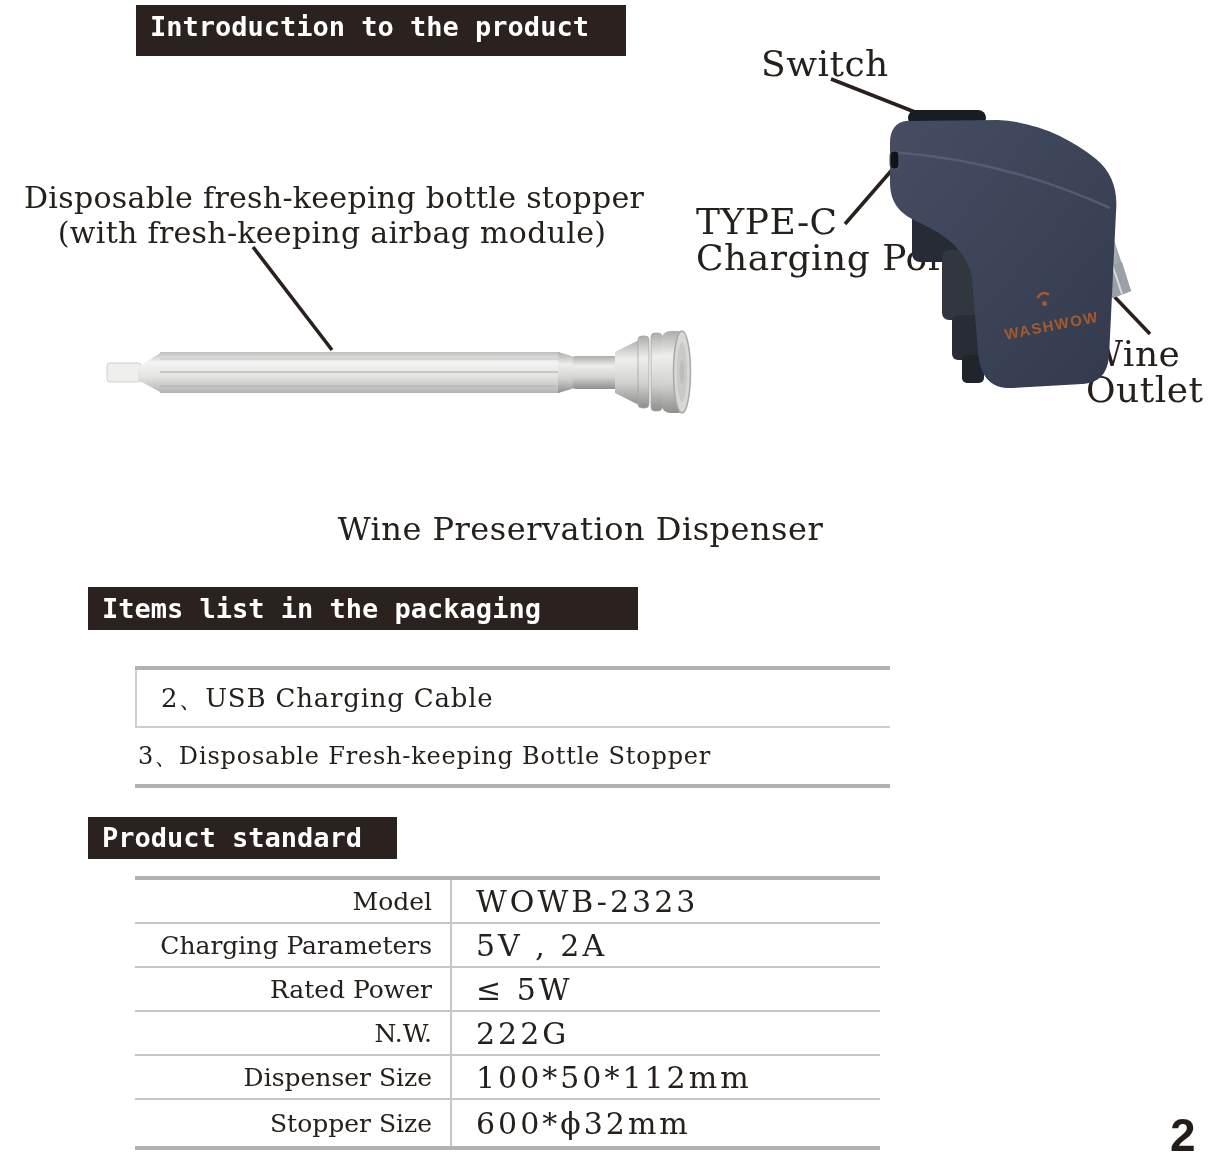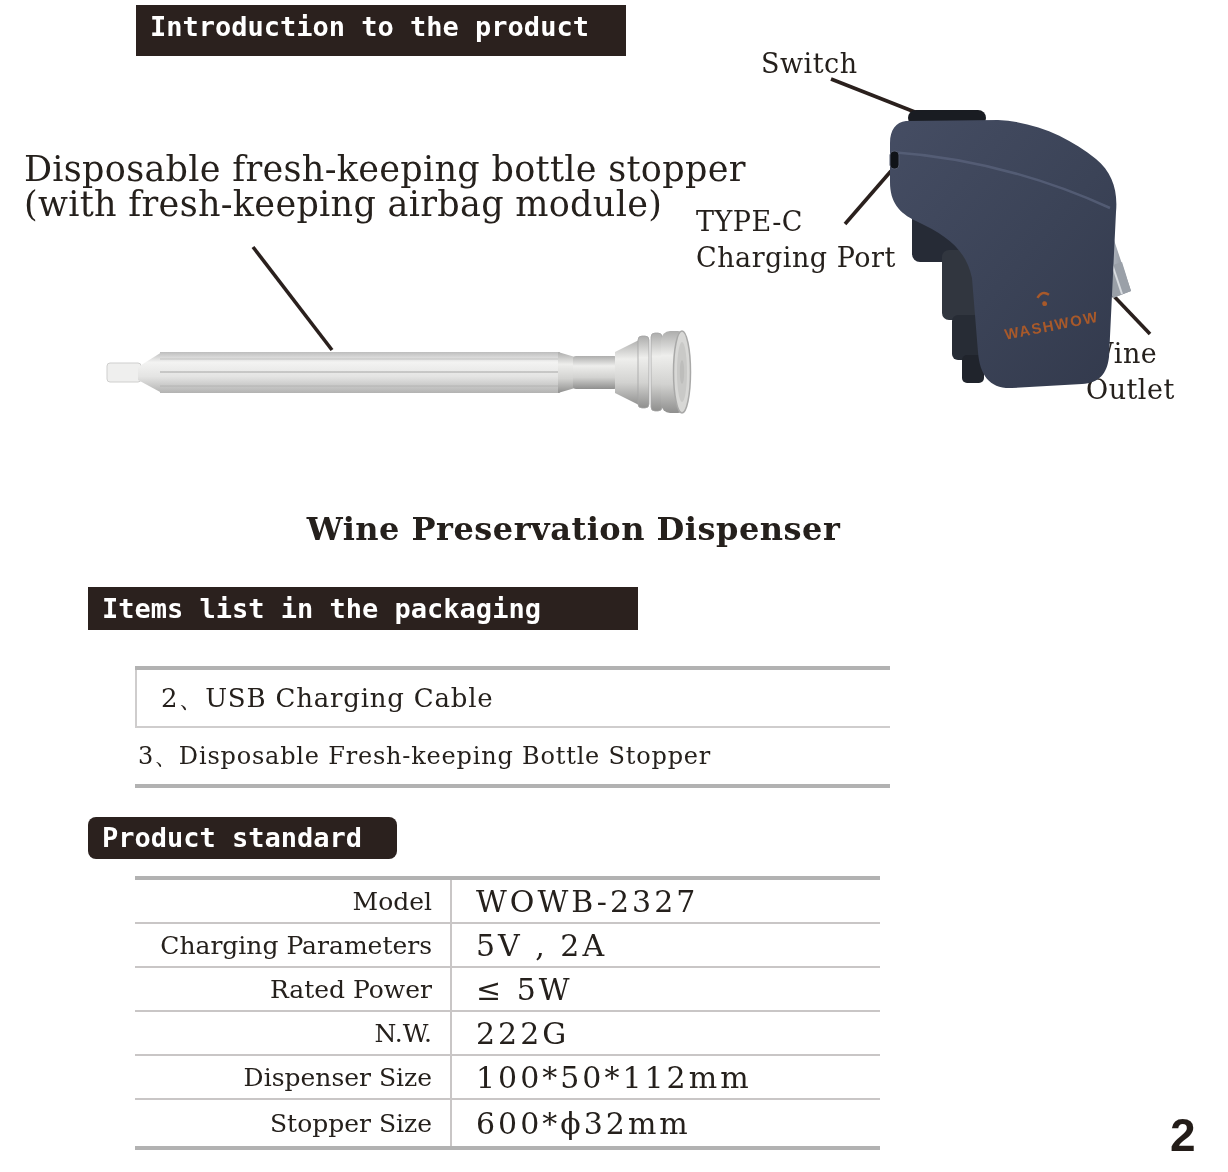--- a/index.html
+++ b/index.html
@@ -1,25 +1,25 @@
 <!DOCTYPE html>
 <html><head>
 <meta charset="utf-8">
 <style>
   html,body{margin:0;padding:0;background:#ffffff;}
   .page{position:relative;width:1228px;height:1172px;background:#ffffff;overflow:hidden;
         font-family:"DejaVu Serif",serif;color:#25201c;}
   .hdr-box{position:absolute;background:#2b211e;color:#fff;
            font-family:"DejaVu Sans Mono",monospace;font-weight:bold;
            font-size:27px;padding:0 14px;white-space:nowrap;box-sizing:border-box;}
-  .diag-label{position:absolute;font-size:27px;letter-spacing:.5px;white-space:nowrap;line-height:36px;}
-  .stopper-caption{position:absolute;left:24px;top:152px;width:616px;text-align:center;
-           font-size:35px;line-height:35px;letter-spacing:.3px;}
-  .main-title{position:absolute;left:9px;top:510px;width:1129px;text-align:center;
-           font-weight:bold;font-size:32px;letter-spacing:.5px;}
+  .diag-label{position:absolute;font-size:36px;letter-spacing:.5px;white-space:nowrap;line-height:36px;}
+  .stopper-caption{position:absolute;left:24px;top:180px;width:616px;text-align:center;
+           font-size:30px;line-height:35px;letter-spacing:.3px;}
+  .main-title{position:absolute;left:16px;top:510px;width:1129px;text-align:center;
+           font-weight:normal;font-size:32px;letter-spacing:.5px;}
   
   .items-table{position:absolute;left:135px;top:666px;width:755px;border-top:4px solid #b2b2b2;}
   .items-row1{display:flex;height:56px;border-bottom:2px solid #cfcdcd;}
   .items-cell{font-size:26px;letter-spacing:.8px;display:flex;align-items:center;box-sizing:border-box;}
   .items-cell.c1{width:412px;padding-left:3px;}
   .items-cell.c2{flex:1;border-left:2px solid #cfcdcd;padding-left:24px;}
   .items-row2{height:56px;border-bottom:4px solid #b2b2b2;display:flex;align-items:center;
            font-size:24px;letter-spacing:.8px;padding-left:3px;}
   
   .std-table{position:absolute;left:135px;top:876px;width:745px;border-top:4px solid #b2b2b2;}
@@ -162,26 +162,26 @@
 
   <div class="items-table">
     <div class="items-row1">
       <div class="items-cell c2">2、USB Charging Cable</div>
     </div>
     <div class="items-row2">
       <span>3、Disposable Fresh-keeping Bottle Stopper</span>
     </div>
   </div>
 
-  <div class="hdr-box" style="left:88px;top:817px;width:309px;height:42px;line-height:42px;border-radius:8px;">Product standard</div>
+  <div class="hdr-box" style="left:88px;top:817px;width:309px;height:42px;line-height:42px;">Product standard</div>
 
   <div class="std-table">
     <div class="std-row">
       <div class="std-label">Model</div>
-      <div class="std-value">WOWB-2327</div>
+      <div class="std-value">WOWB-2323</div>
     </div>
     <div class="std-row">
       <div class="std-label">Charging Parameters</div>
       <div class="std-value">5V , 2A</div>
     </div>
     <div class="std-row">
       <div class="std-label">Rated Power</div>
       <div class="std-value">≤ 5W</div>
     </div>
     <div class="std-row">

